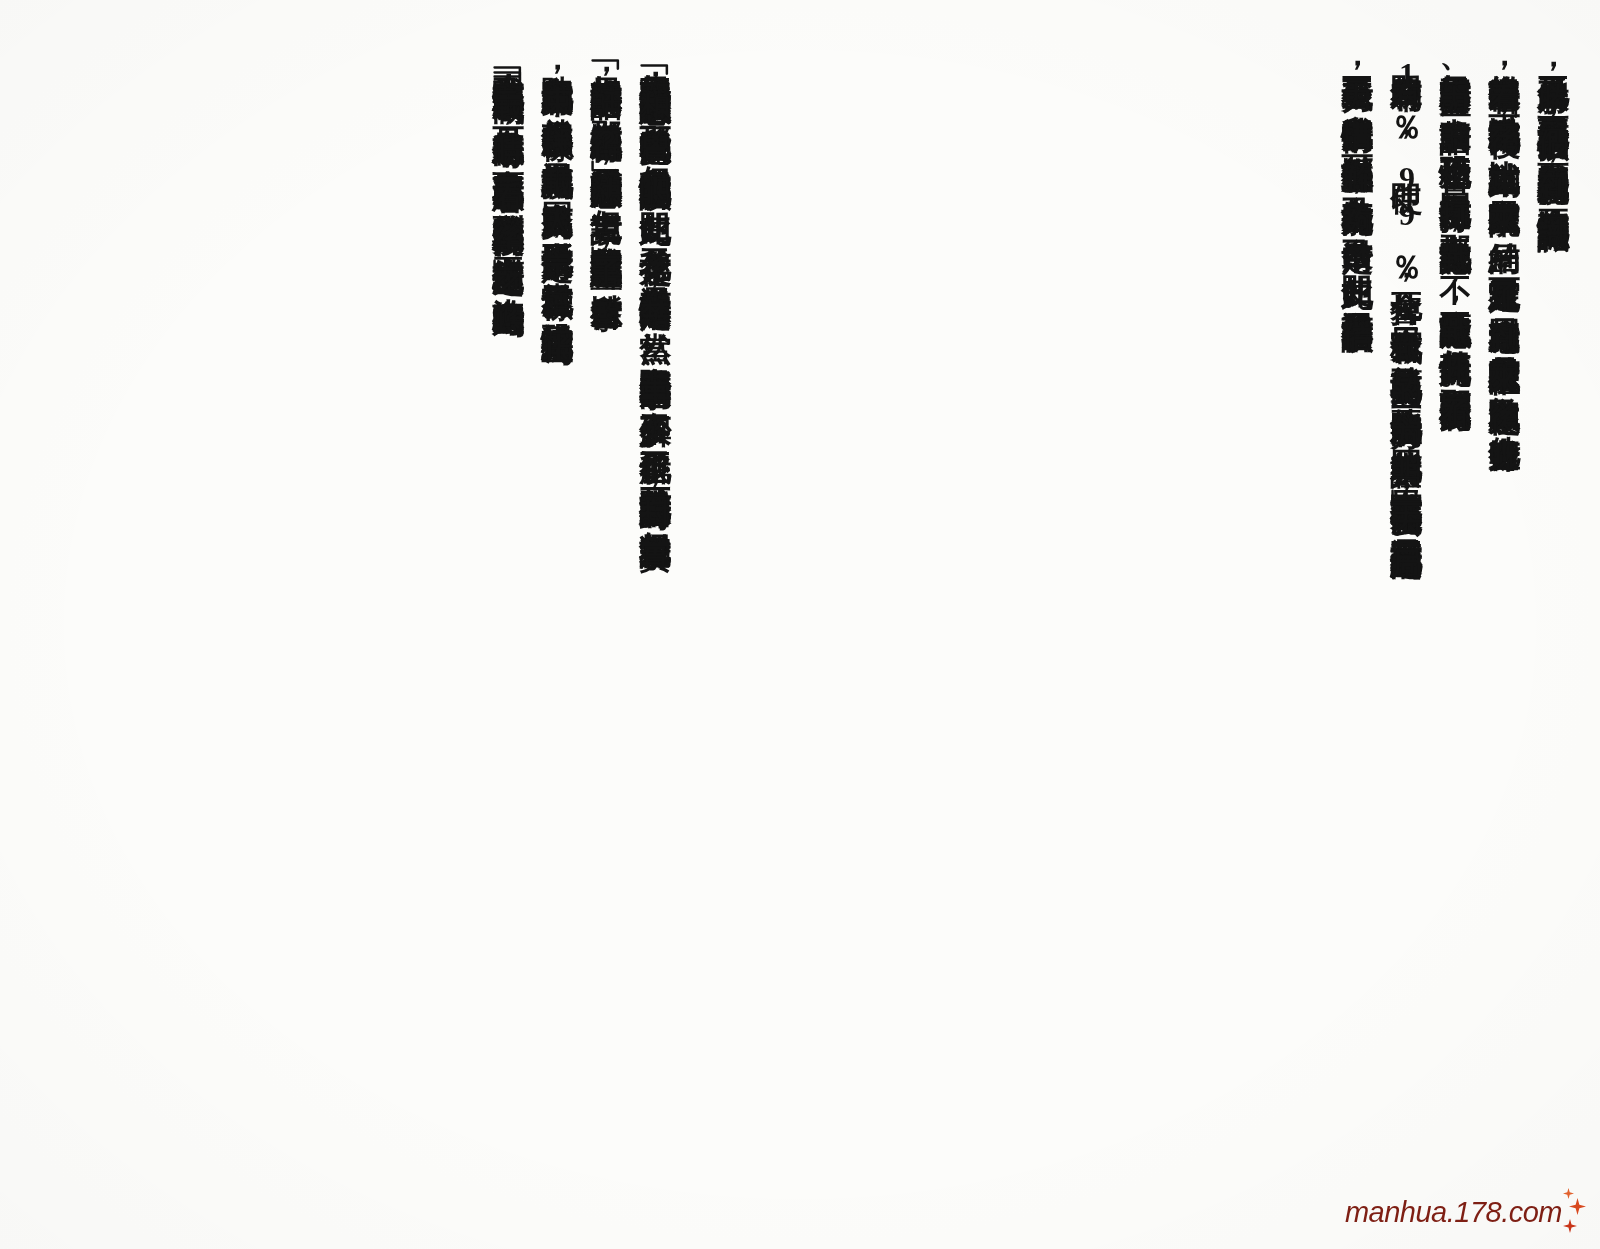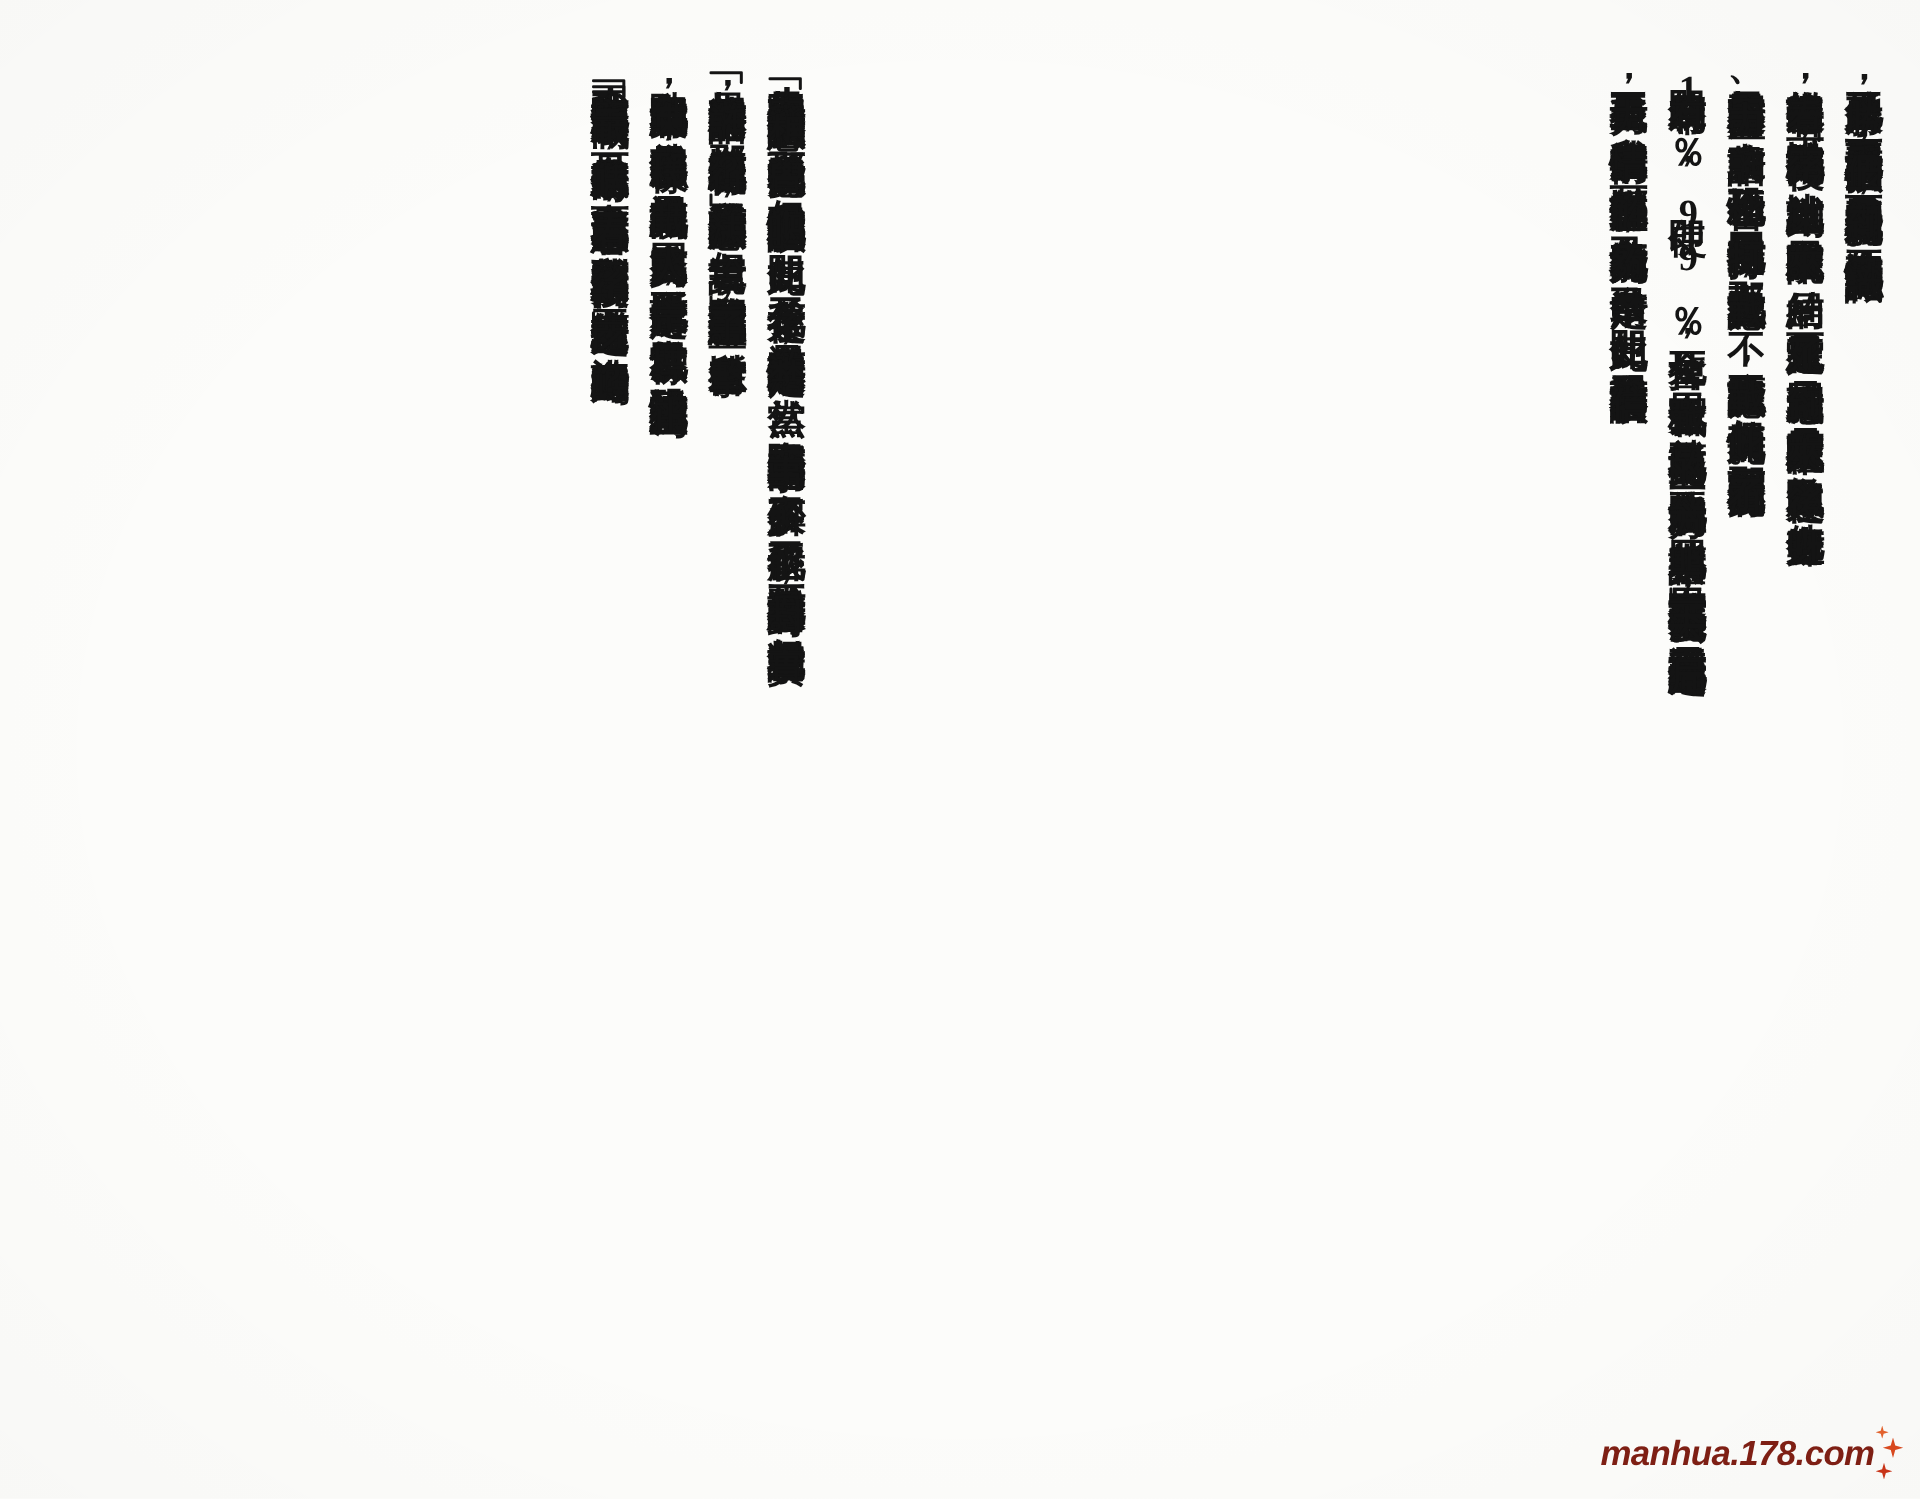--- a/index.html
+++ b/index.html
@@ -50,21 +50,21 @@
     bottom: 12px;
     height: 50px;
     width: 230px;
     pointer-events: none;
   }
   .wm-text {
     position: absolute;
     right: 28px;
     bottom: 8px;
     font-family: "Liberation Sans", sans-serif;
-    font-weight: bold;
+    font-weight: normal;
     font-style: italic;
     font-size: 29px;
     letter-spacing: -0.5px;
     color: #7e1f14;
   }
   .wm-stars i {
     position: absolute;
     display: block;
     clip-path: polygon(50% 0%, 61% 39%, 100% 50%, 61% 61%, 50% 100%, 39% 61%, 0% 50%, 39% 39%);
   }

